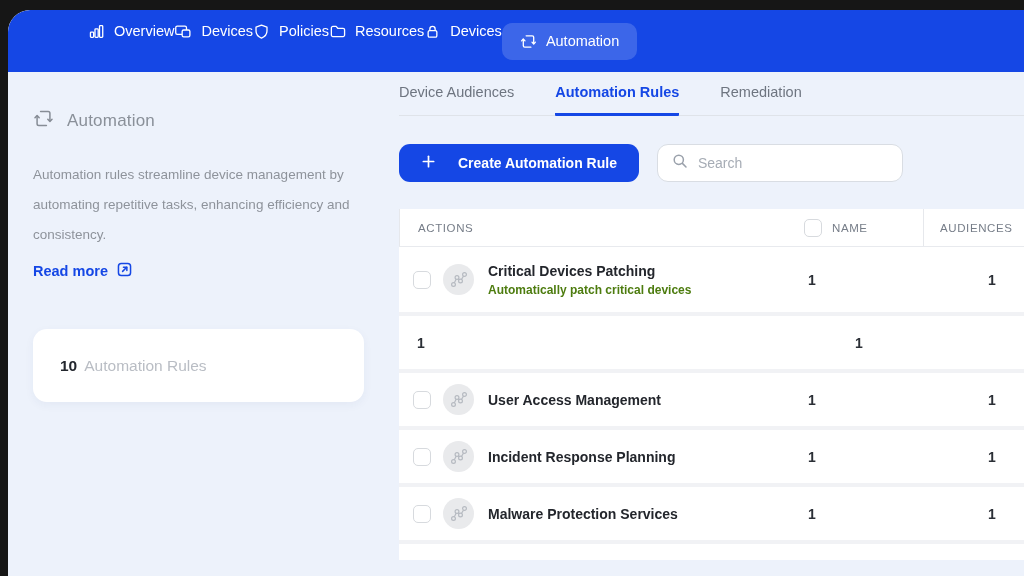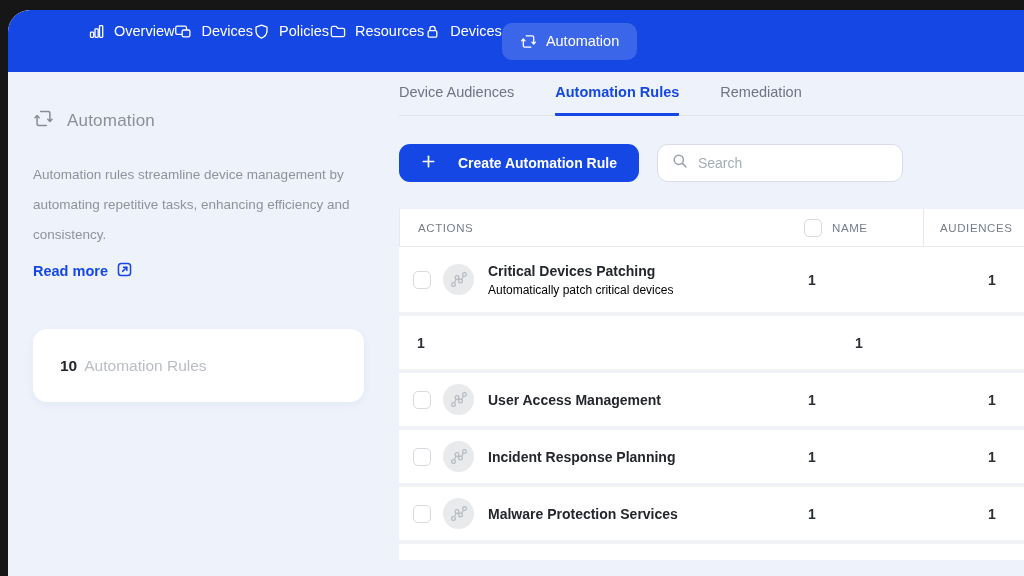--- a/index.html
+++ b/index.html
@@ -70,21 +70,21 @@
   .row .c2 { padding-left:18px; } .row .c3 { padding-left:65px; }
   .rh-tall { height:66px; } .rh { height:57px; }
   .cellnum { font-size:14px; color:#2b2f36; font-weight:600; }
 
   .checkbox { width:18px; height:18px; border:1.5px solid #d7dade; border-radius:5px;
               background:#fff; flex:none; cursor:pointer; }
   .avatar { width:31px; height:31px; border-radius:50%; background:#e9eaec; flex:none;
             margin-left:12px; display:flex; align-items:center; justify-content:center; }
   .rowtext { margin-left:14px; display:flex; flex-direction:column; gap:4px; }
   .rowtitle { font-size:14px; font-weight:600; color:#23262c; }
-  .rowdesc { font-size:12px; color:#000000; }
+  .rowdesc { font-size:12px; color:#4d7c0f;font-weight:bold; }
   .rowdesc:empty { display:none; }
   .row-partial { border-top:4px solid #f1f2f5; background:#fff; height:20px; width:664px; }
 </style>
 </head>
 <body>
 
 <div class="stage">
   <div class="app">
 
     <header class="topnav">

